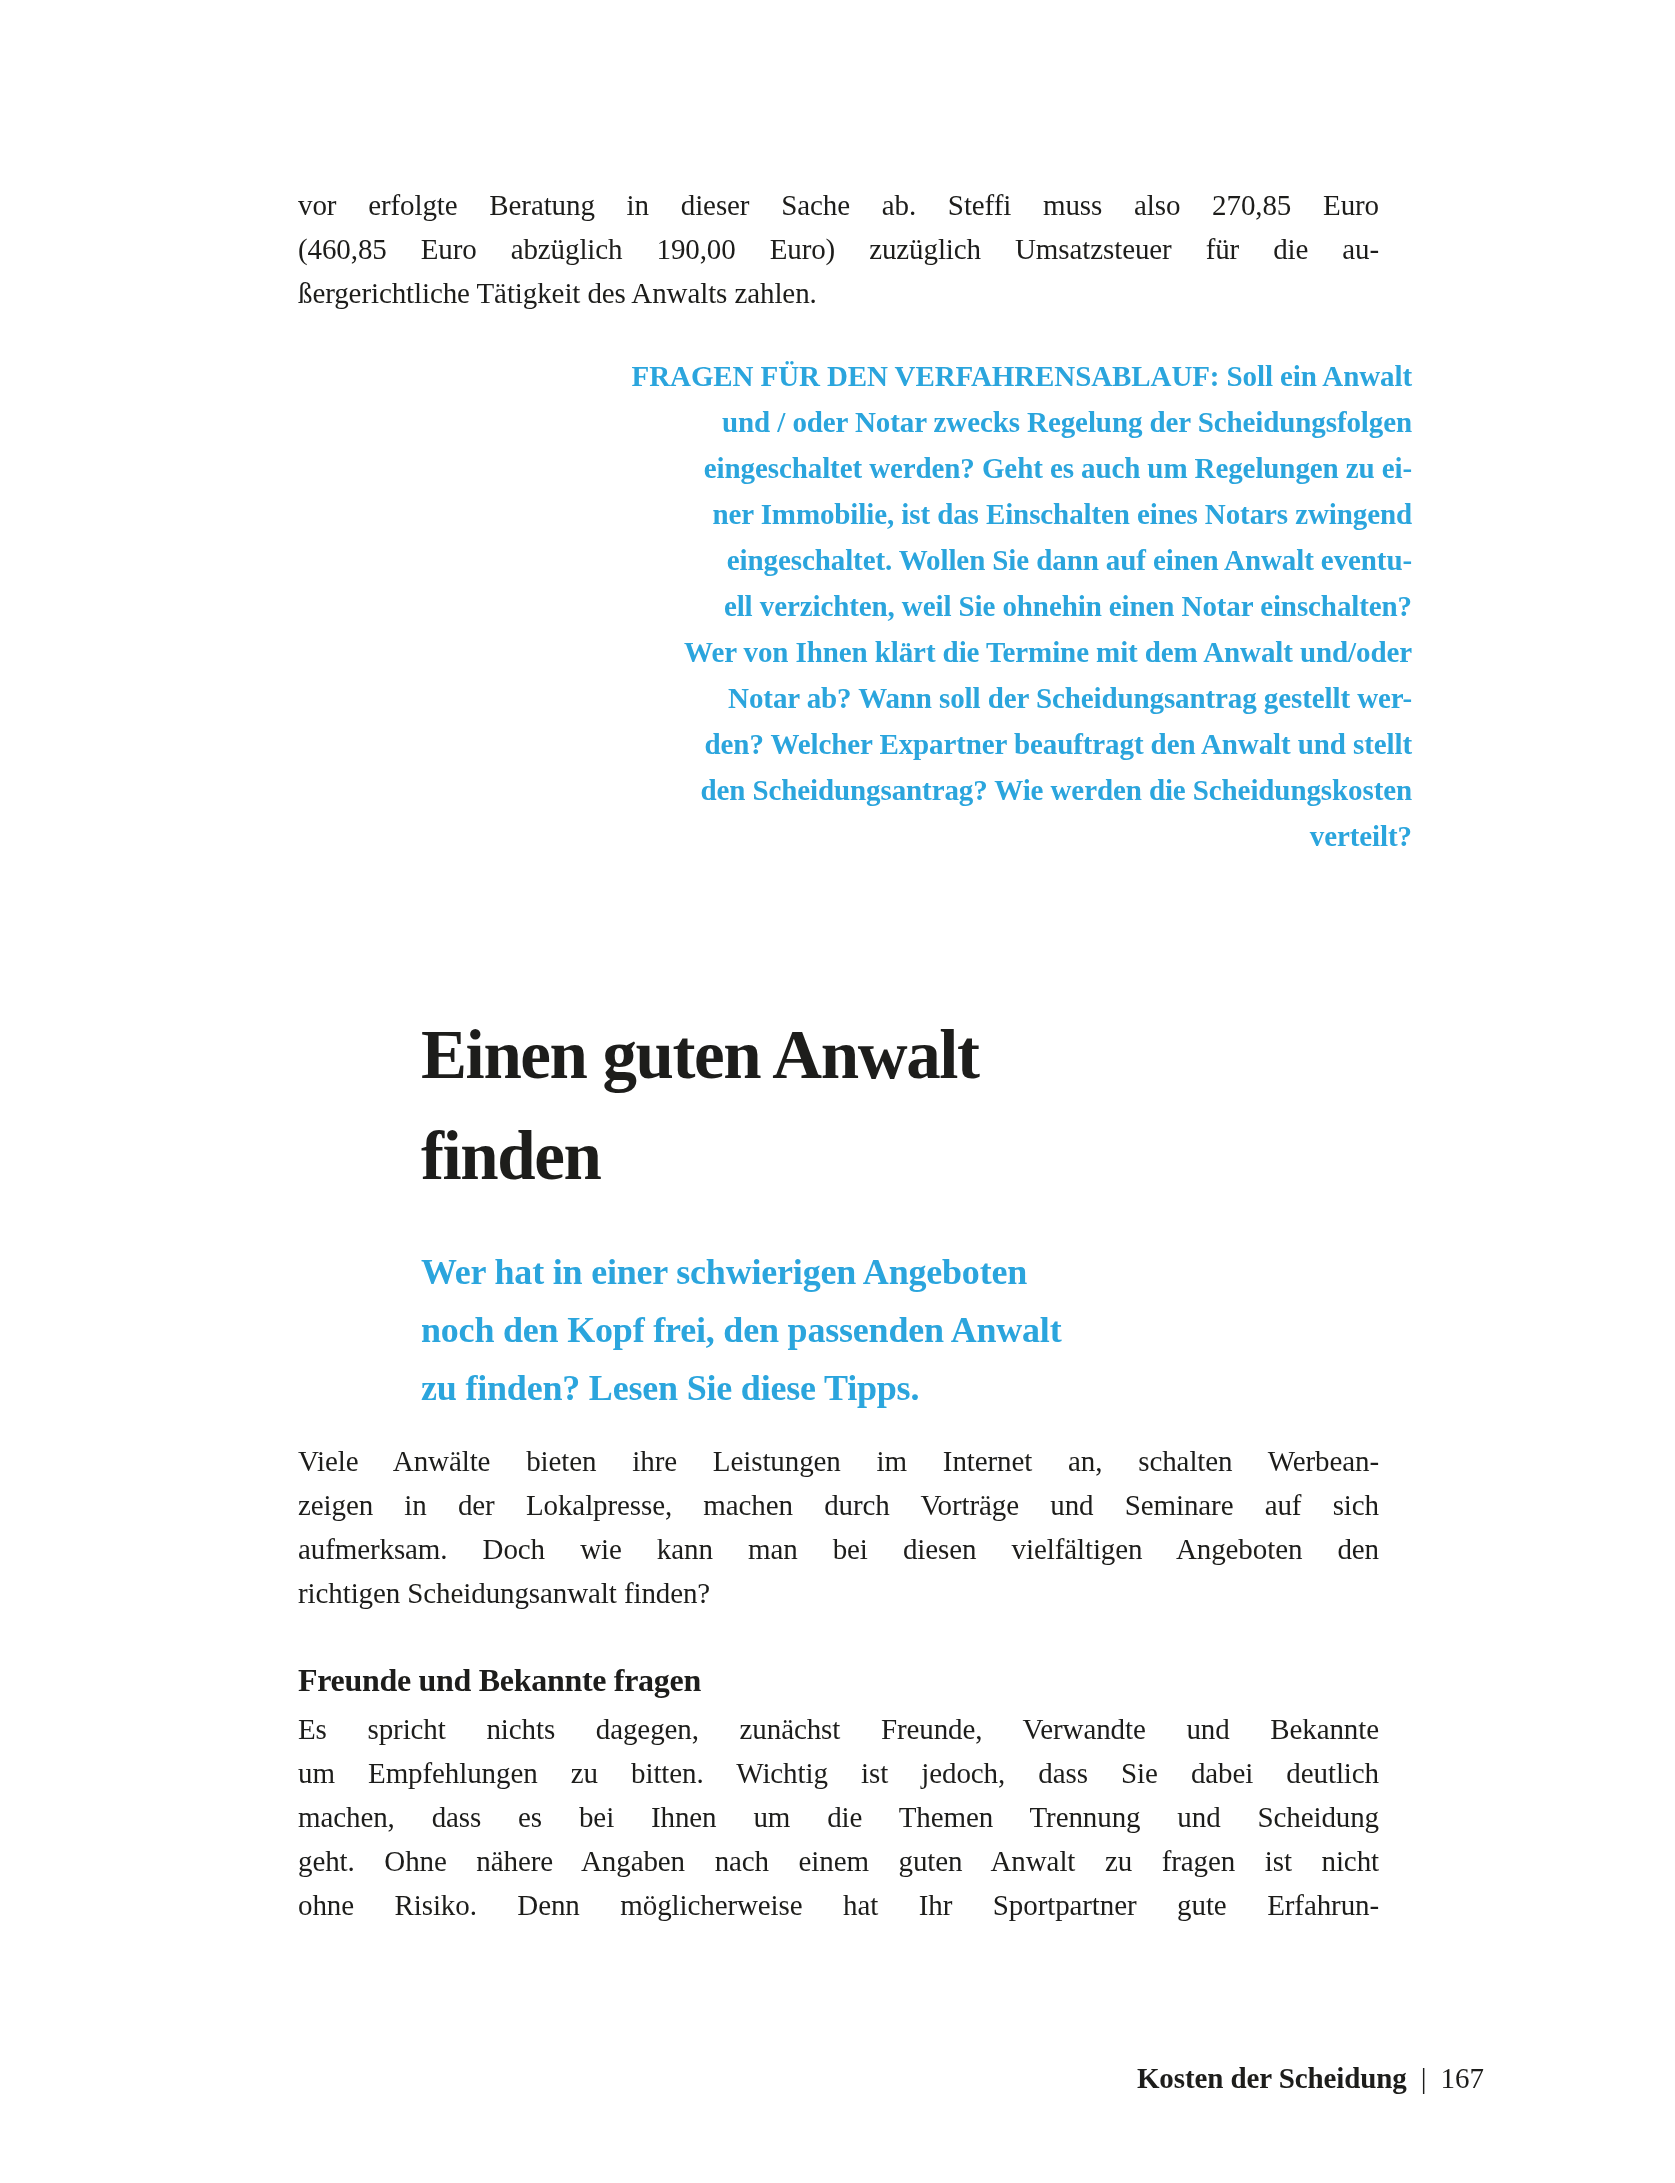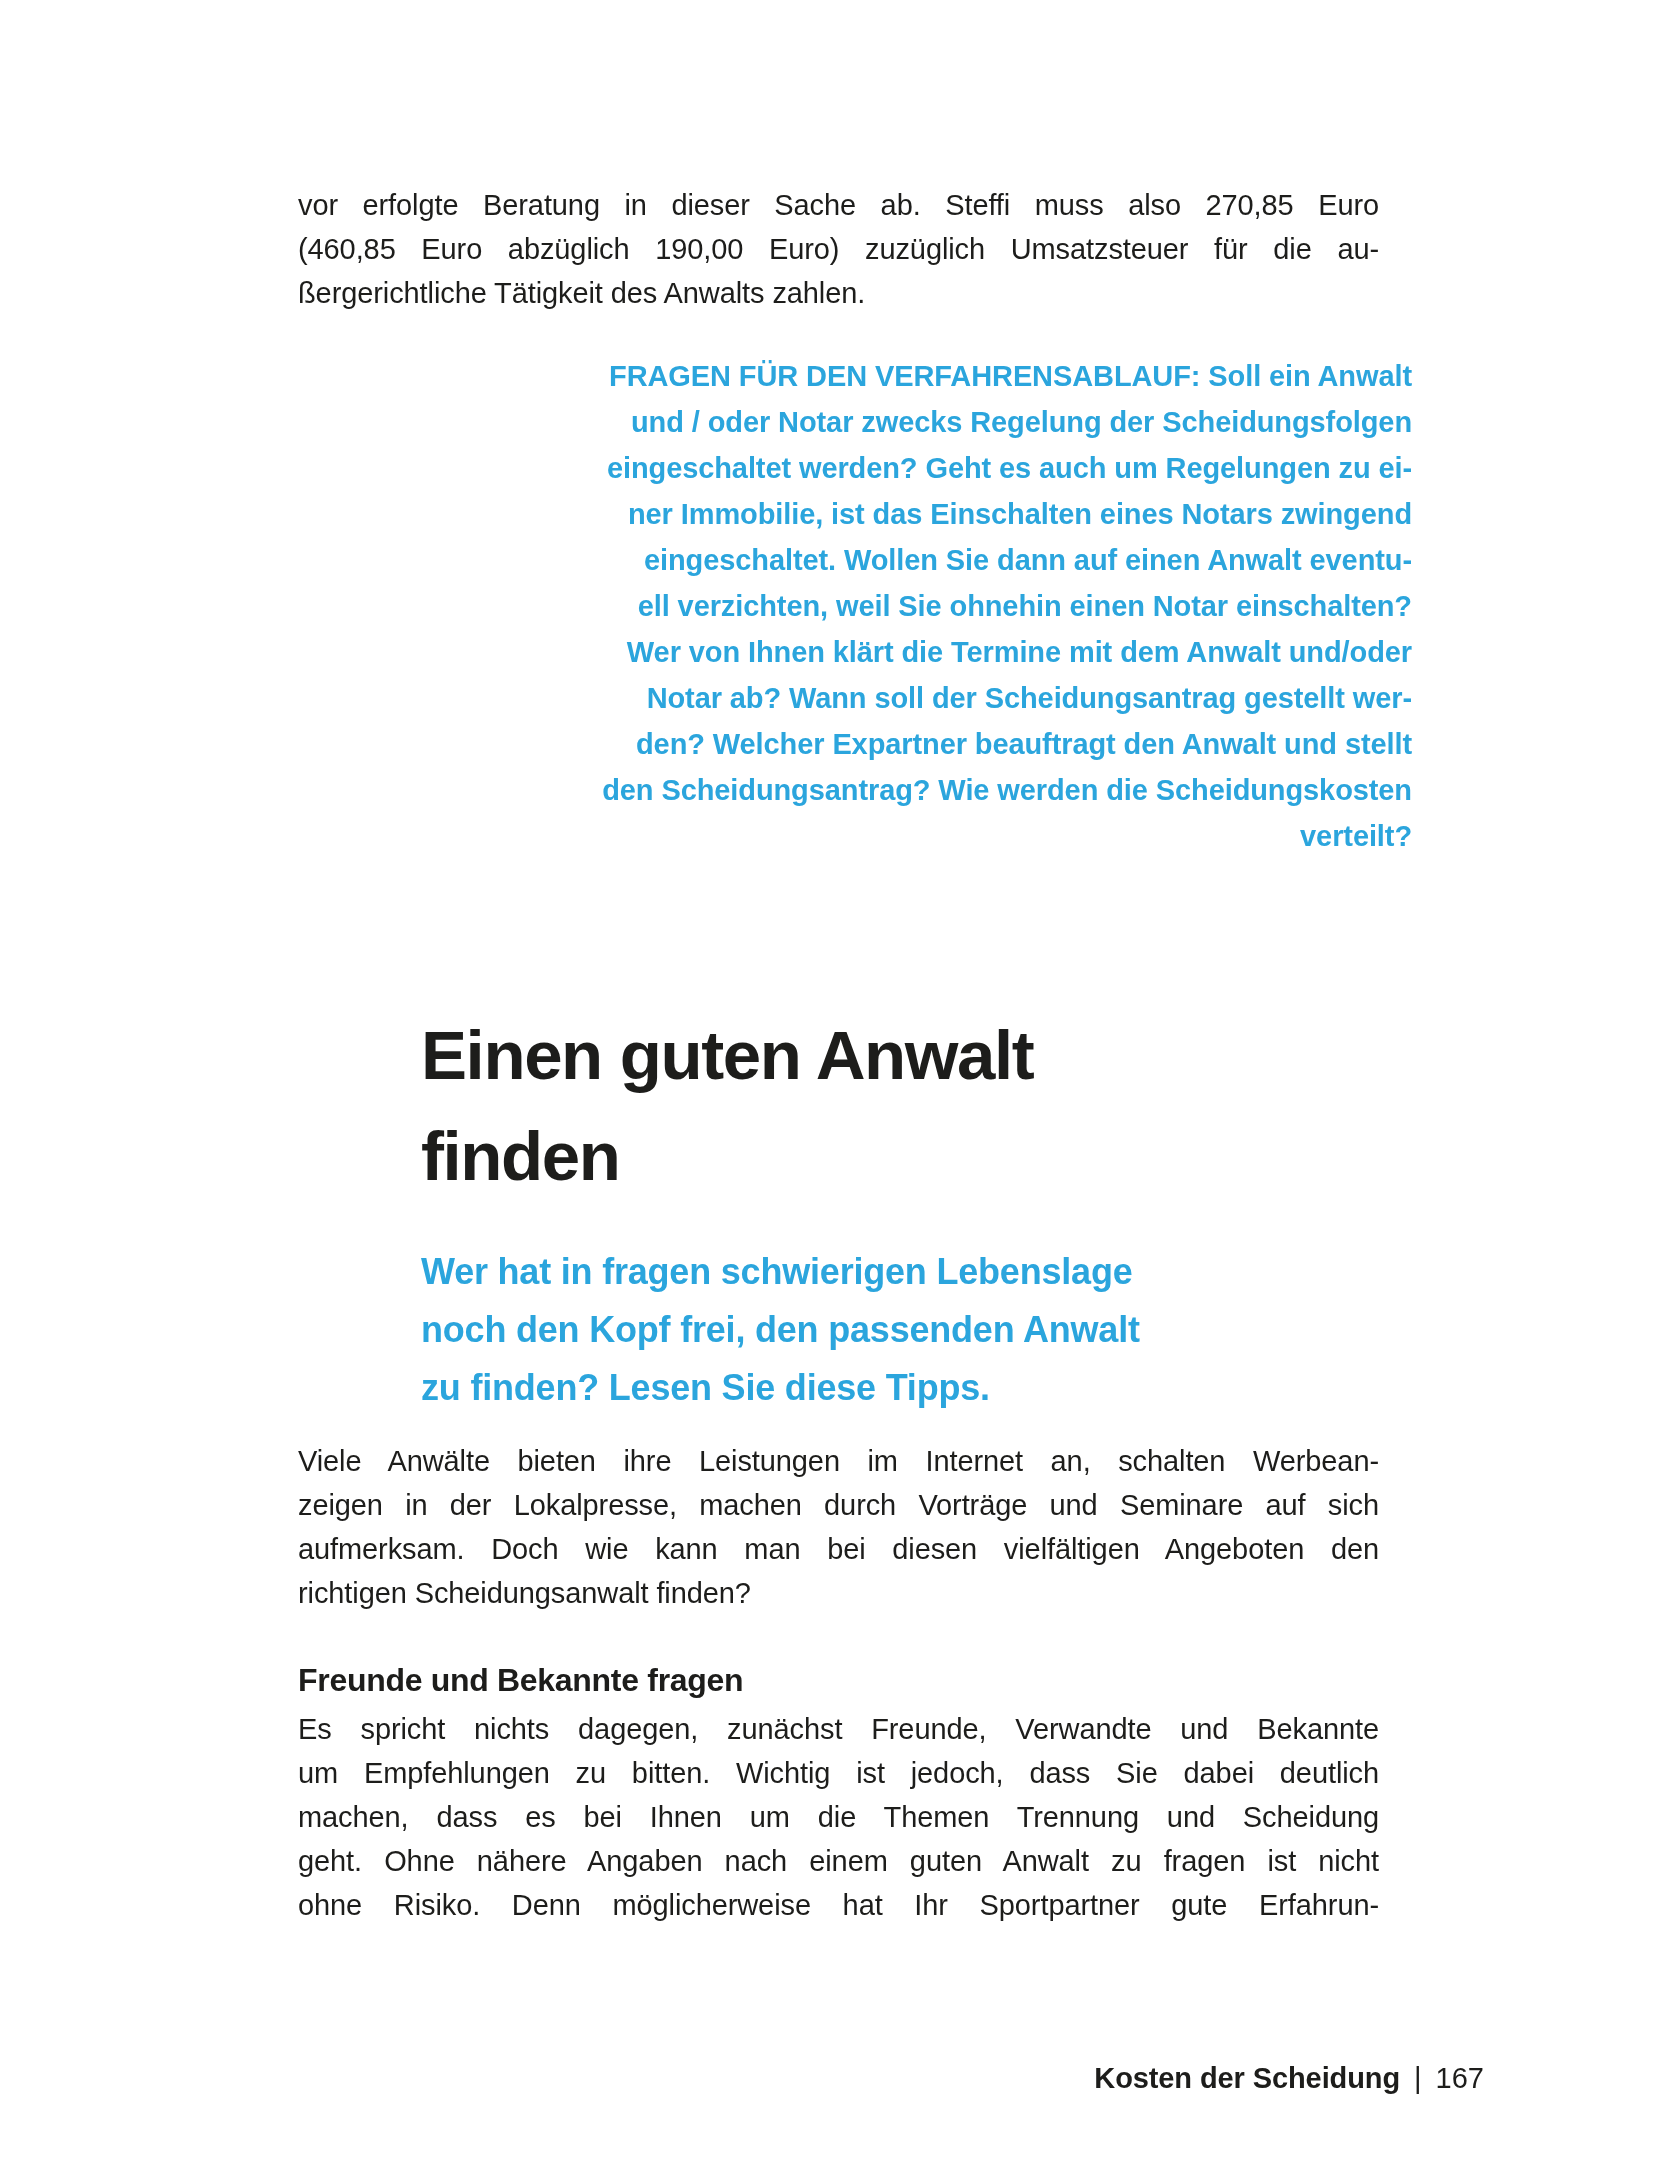--- a/index.html
+++ b/index.html
@@ -6,21 +6,21 @@
     margin: 0;
     padding: 0;
     background: #ffffff;
   }
   .page {
     position: relative;
     width: 1602px;
     height: 2183px;
     background: #ffffff;
     overflow: hidden;
-    font-family: Liberation Sans, sans-serif;
+    font-family: Liberation Serif, serif;
     color: #1d1d1b;
   }
   .content {
     position: absolute;
     left: 298px;
     top: 183px;
     width: 1081px;
   }
   
   .body-par { margin: 0; }
@@ -131,21 +131,21 @@
       <span class="ln">den Scheidungsantrag? Wie werden die Scheidungskosten</span>
       <span class="ln">verteilt?</span>
     </section>
 
     <h1 class="chapter-heading">
       <span class="ln">Einen guten Anwalt</span>
       <span class="ln">finden</span>
     </h1>
 
     <h2 class="lead-blue indent" style="margin-left:123px;">
-      <span class="ln">Wer hat in fragen schwierigen Lebenslage</span>
+      <span class="ln">Wer hat in einer schwierigen Angeboten</span>
       <span class="ln">noch den Kopf frei, den passenden Anwalt</span>
       <span class="ln">zu finden? Lesen Sie diese Tipps.</span>
     </h2>
 
     <p class="body-par opening-par">
       <span class="ln j">Viele Anwälte bieten ihre Leistungen im Internet an, schalten Werbean-</span>
       <span class="ln j">zeigen in der Lokalpresse, machen durch Vorträge und Seminare auf sich</span>
       <span class="ln j">aufmerksam. Doch wie kann man bei diesen vielfältigen Angeboten den</span>
       <span class="ln l">richtigen Scheidungsanwalt finden?</span>
     </p>

